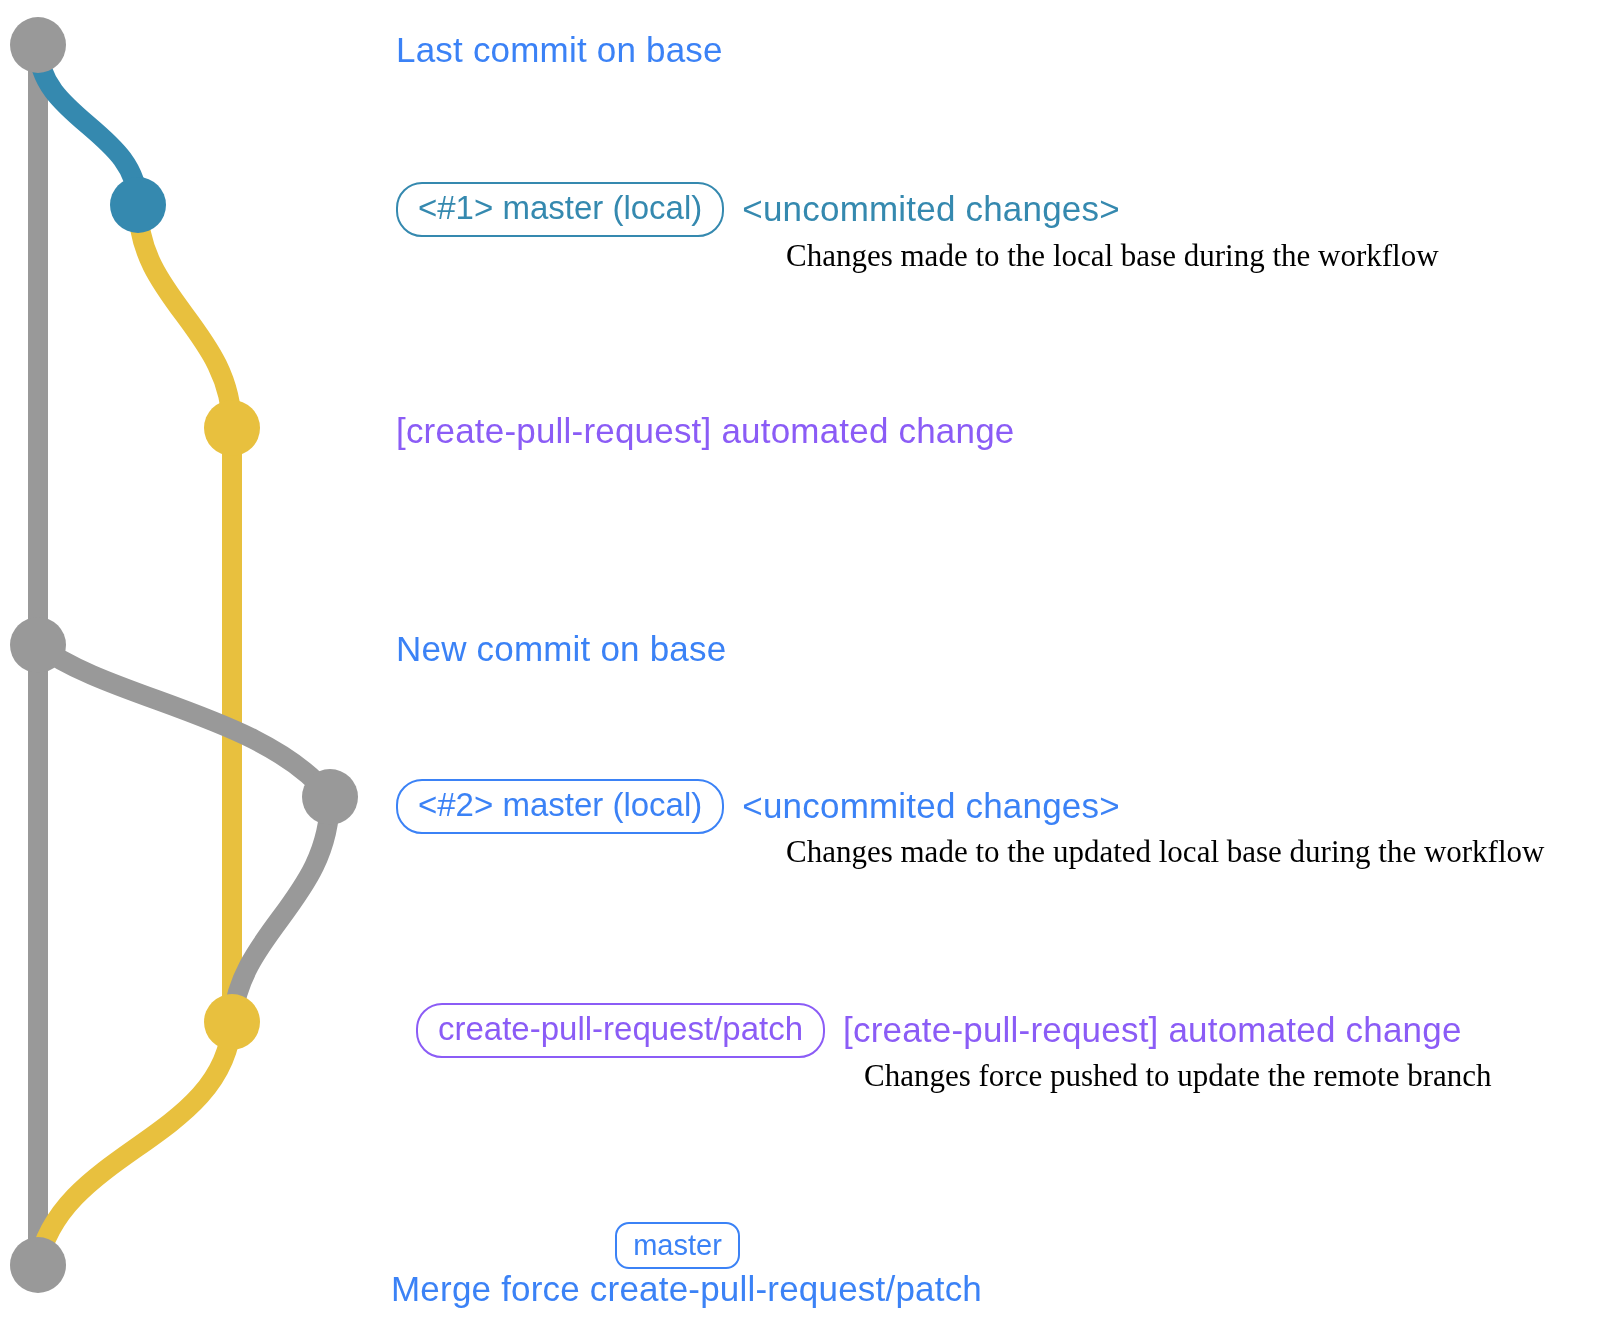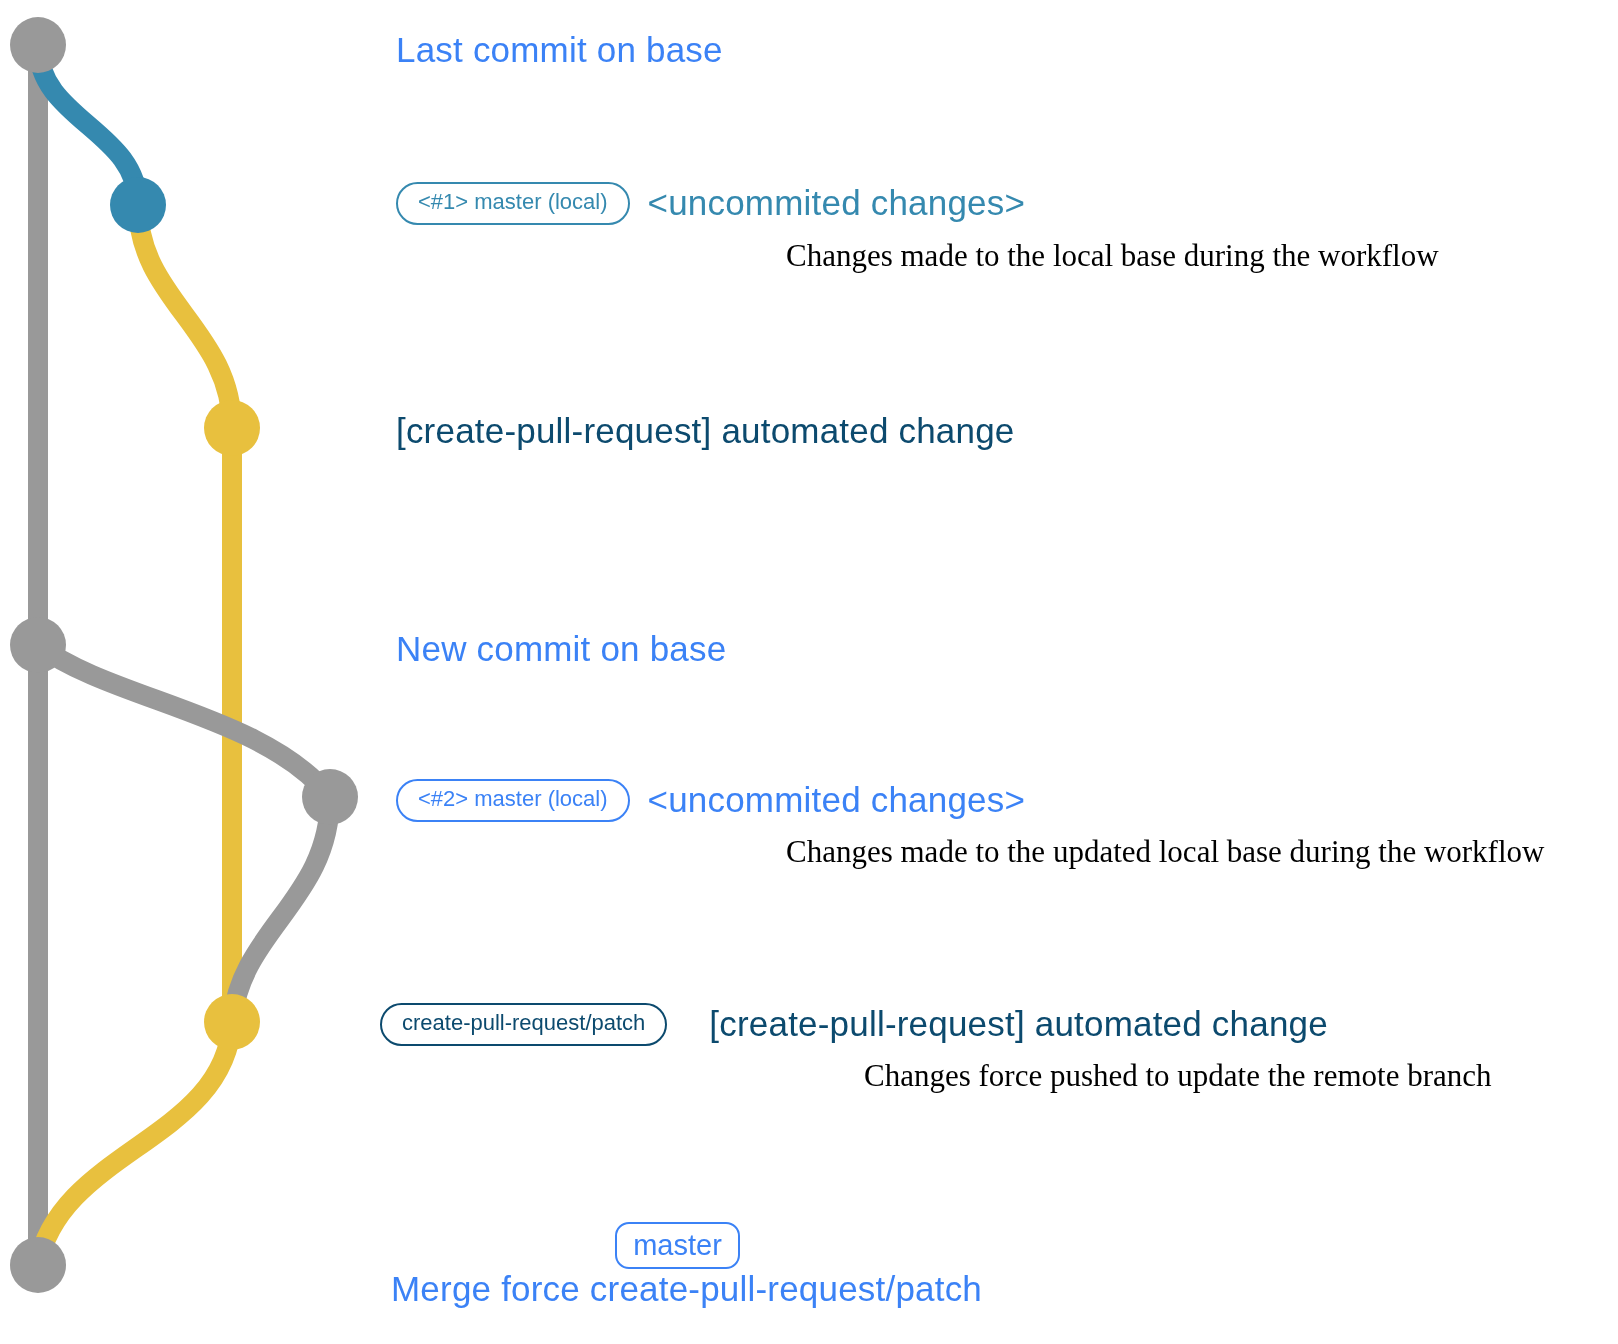--- a/index.html
+++ b/index.html
@@ -38,21 +38,21 @@
     font-size: 35px;
     font-weight: 400;
     letter-spacing: 0.2px;
   }
   .pill {
     display: inline-block;
     border: 2px solid currentColor;
     border-radius: 26px;
     padding: 6px 20px 8px 20px;
     font-family: "Liberation Sans", sans-serif;
-    font-size: 22px;
+    font-size: 33px;
     line-height: 1.12;
     background: #ffffff;
   }
   .pill.small {
     font-size: 29px;
     border-radius: 14px;
     padding: 5px 16px 6px 16px;
   }
   .subject {
     font-family: "Liberation Sans", sans-serif;
@@ -63,21 +63,21 @@
   .desc {
     position: absolute;
     font-family: "Liberation Serif", serif;
     font-size: 31px;
     color: #000000;
     white-space: nowrap;
   }
 
   .c-gray   { color: #3b82f6; }
   .c-blue   { color: #3589af; }
-  .c-yellow { color: #0c4a6e; }
+  .c-yellow { color: #8b5cf6; }
 </style>
 </head>
 <body>
 
 <div id="canvas">
 
   <svg id="graph" viewBox="0 0 1618 1344">
 
     <path d="M 38 45 L 38 645 L 38 1265" fill="none" stroke="#999999" stroke-width="20" stroke-linecap="round"></path>
 
@@ -119,21 +119,21 @@
   <div class="row" style="left:396px; top:629px;">
     <span class="plain-title c-gray">New commit on base</span>
   </div>
 
   <div class="row" style="left:396px; top:779px;">
     <span class="pill c-gray">&lt;#2&gt; master (local)</span>
     <span class="subject c-gray">&lt;uncommited changes&gt;</span>
   </div>
   <div class="desc" style="left:786px; top:834px;">Changes made to the updated local base during the workflow</div>
 
-  <div class="row" style="left:380px; top:1003px;gap:24px;">
+  <div class="row" style="left:416px; top:1003px;">
     <span class="pill c-yellow">create-pull-request/patch</span>
     <span class="subject c-yellow">[create-pull-request] automated change</span>
   </div>
   <div class="desc" style="left:864px; top:1058px;">Changes force pushed to update the remote branch</div>
 
   <div class="row" style="left:373px; top:1222px;flex-direction:column;">
     <span class="pill small c-gray">master</span>
     <span class="subject c-gray">Merge force create-pull-request/patch</span>
   </div>
 

